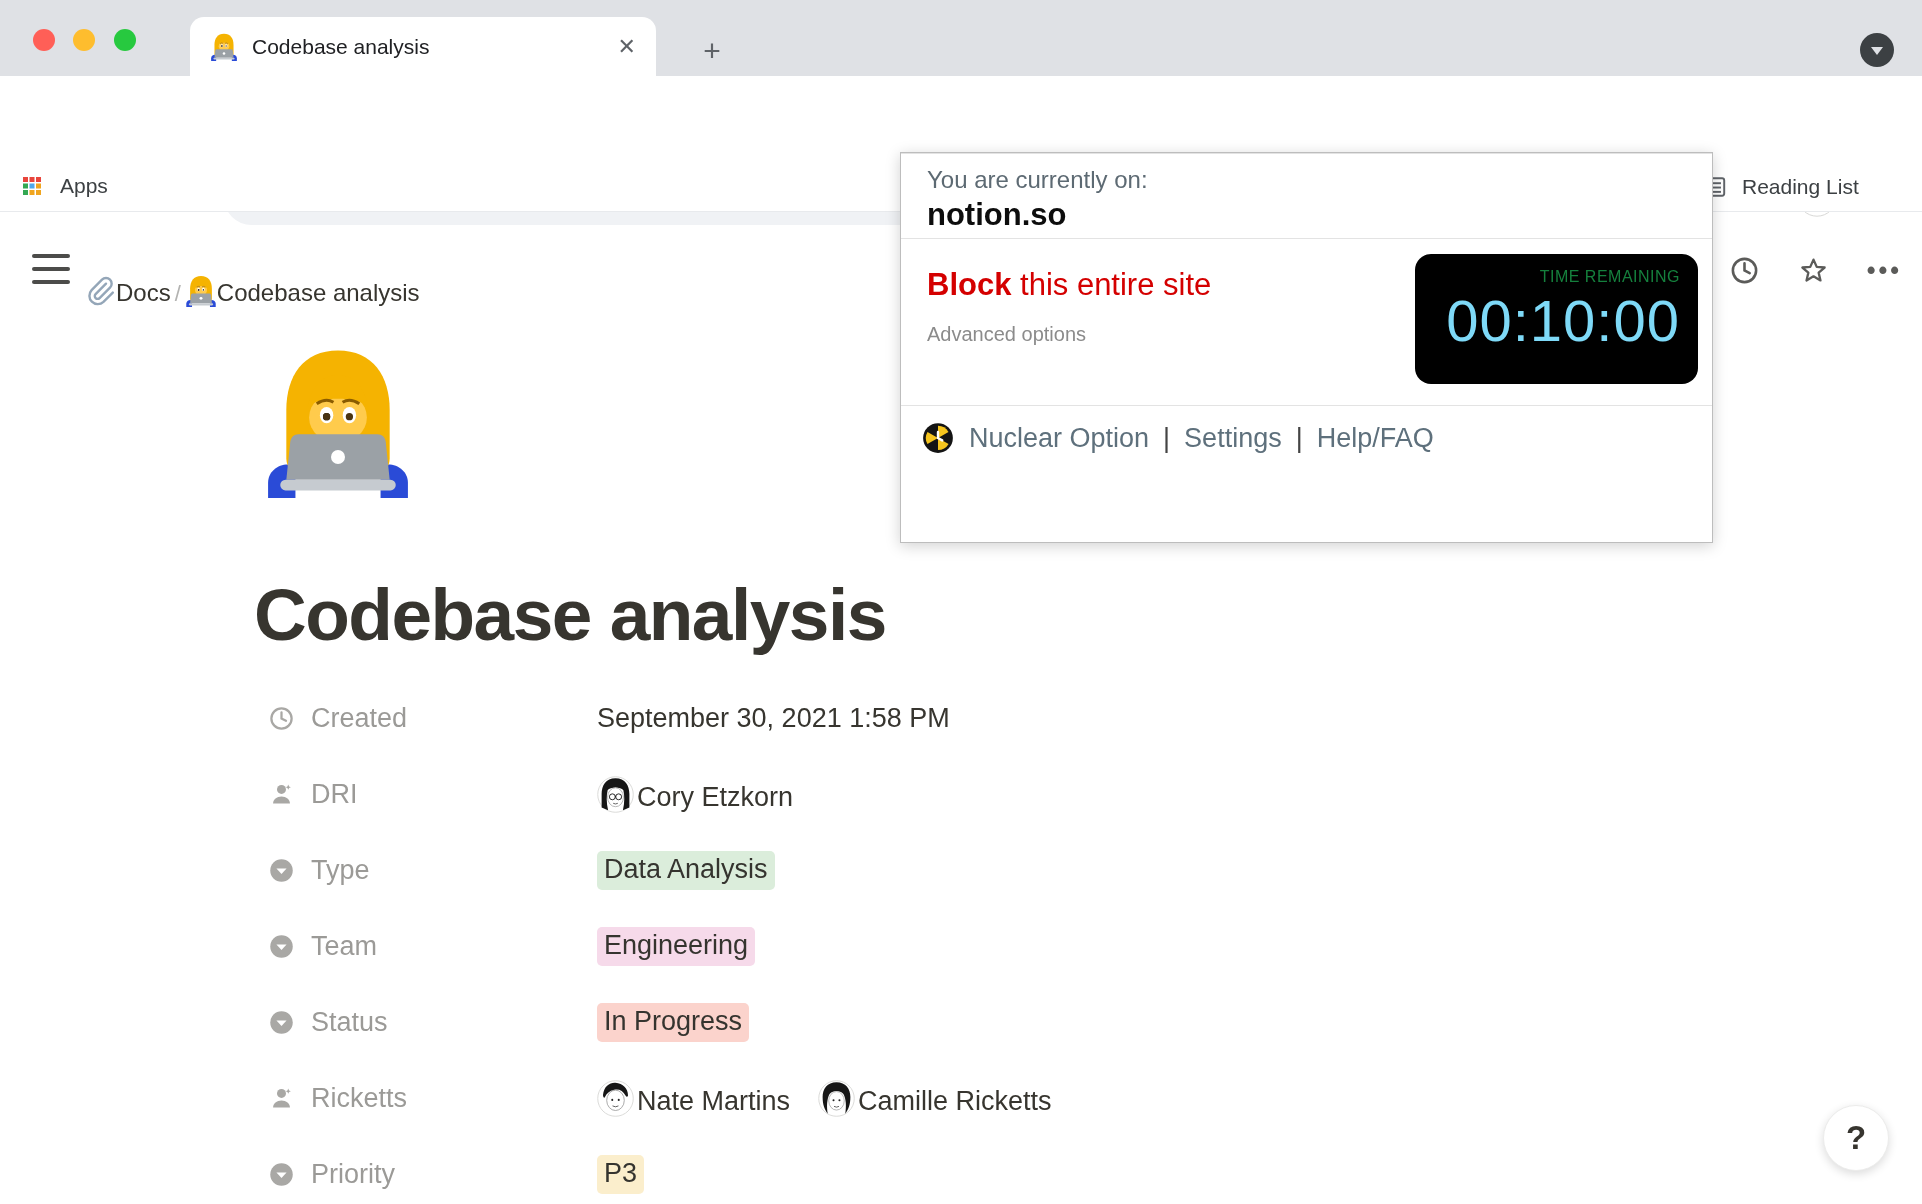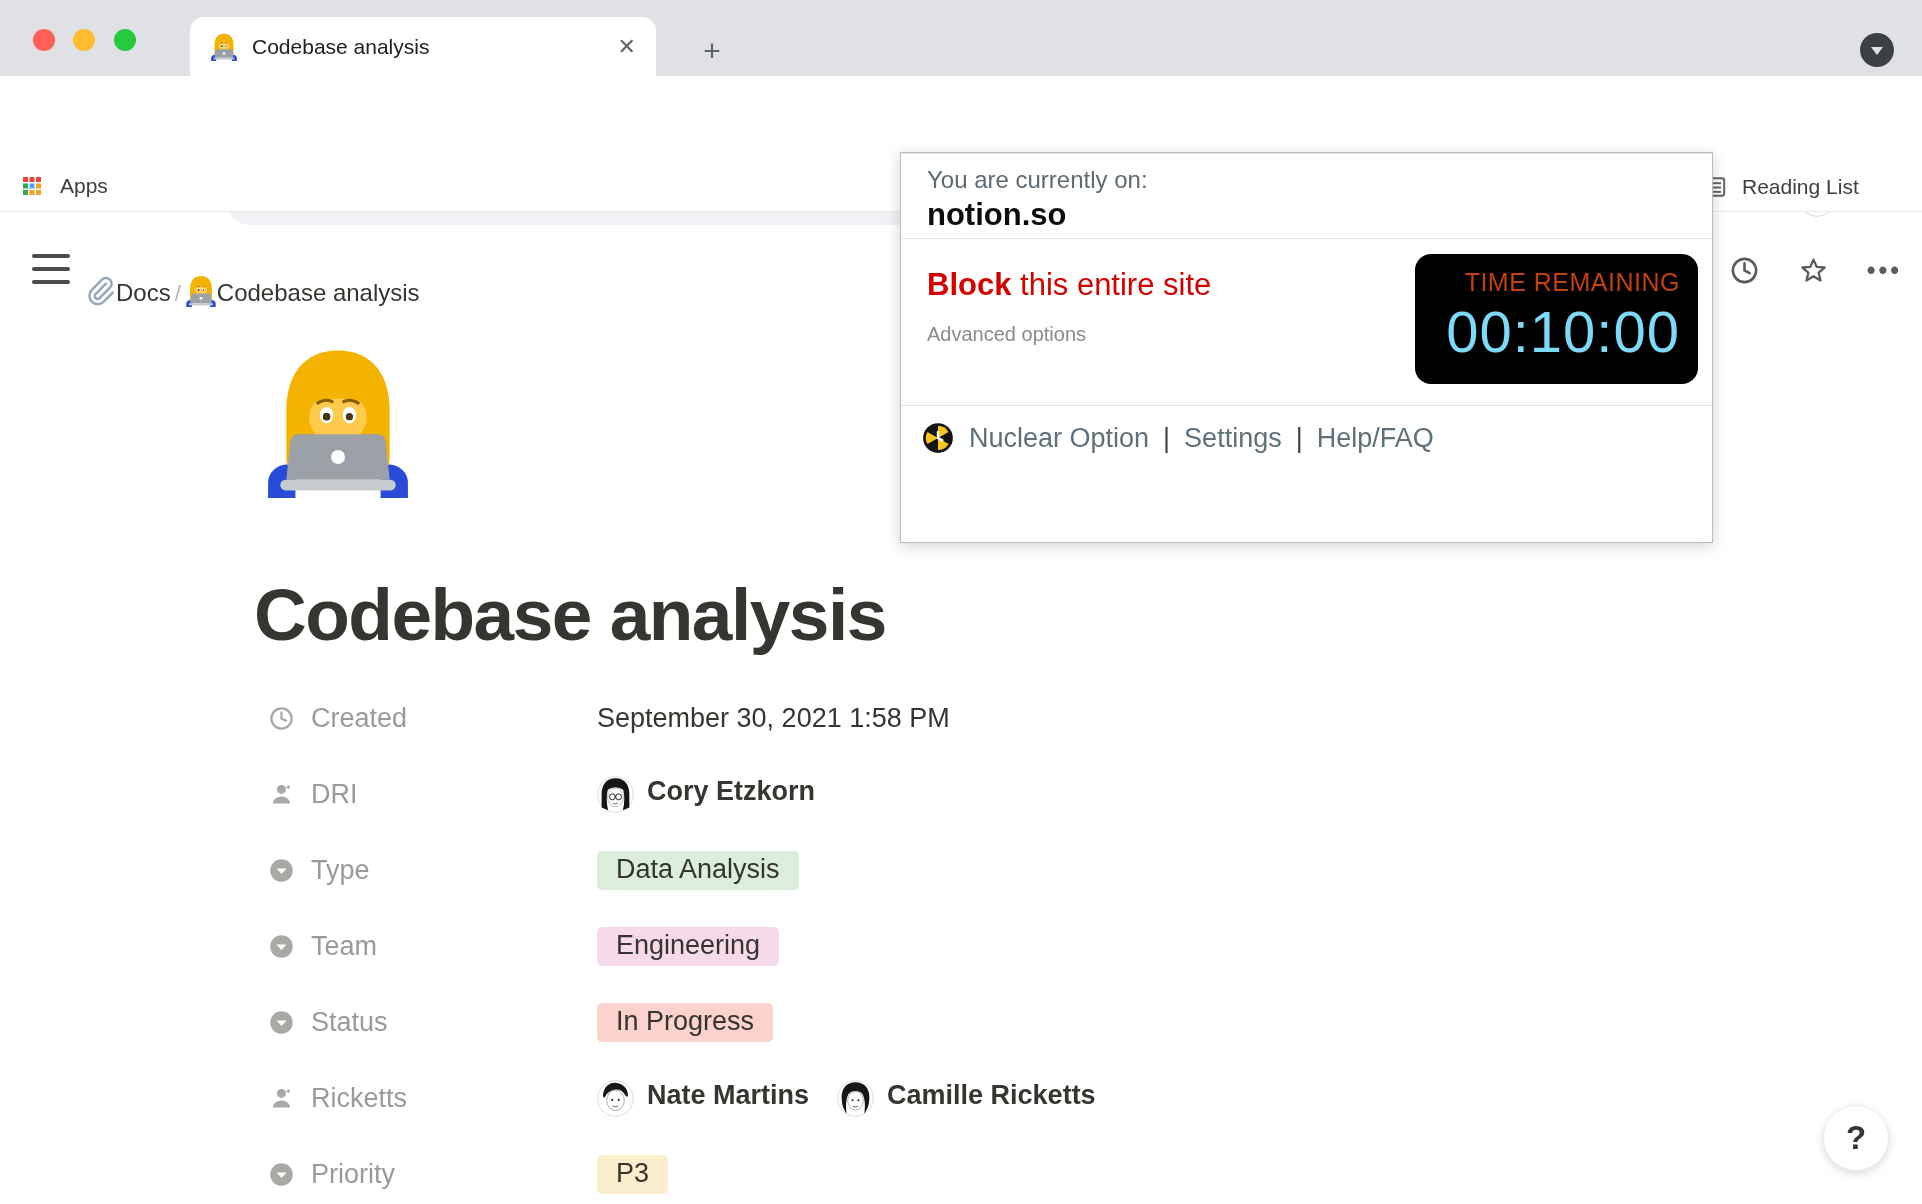--- a/index.html
+++ b/index.html
@@ -64,22 +64,22 @@
   .hero-emoji { position:absolute; left:262px; top:338px; width:152px; height:168px; }
   .page-title { position:absolute; left:254px; top:566px; width:1100px; font-size:73px; line-height:98px;
                 font-weight:bold; letter-spacing:-1.5px; color:#37352f; }
   .props { position:absolute; left:0; top:0; }
   .prow { position:absolute; left:268px; width:1300px; height:76px; display:flex; align-items:center; }
   .picon { width:27px; height:27px; color:#a9a8a5; flex:0 0 auto; }
   .picon svg { width:27px; height:27px; }
   .plabel { margin-left:16px; width:280px; font-size:27px; color:#9b9a97; }
   .pval { position:absolute; left:329px; display:flex; align-items:center; }
   .ptext { font-size:27px; color:#37352f; }
-  .tag { display:inline-block; padding:3px 19px 5px; border-radius:5px; font-size:27px; color:#35342f; }
-  .person { display:flex; align-items:flex-start; gap:13px; margin-right:28px;font-weight:bold; }
+  .tag { display:inline-block; padding:3px 7px 5px; border-radius:5px; font-size:27px; color:#35342f; }
+  .person { display:flex; align-items:flex-end; gap:3px; margin-right:28px; }
   .person svg { width:37px; height:37px; }
   .person .pname { font-size:27px; color:#37352f; }
 
   .help-fab { position:absolute; left:1823px; top:1105px; width:66px; height:66px; border-radius:50%; background:#fff;
               border:1px solid #ececeb; box-shadow:0 3px 10px rgba(0,0,0,.14); display:flex; align-items:center;
               justify-content:center; font-size:33px; font-weight:bold; color:#37352f; }
 
   
   .popup { position:absolute; left:900px; top:152px; width:813px; height:391px; background:#fff;
            border:1px solid #bdbdbd; box-shadow:0 3px 14px rgba(0,0,0,.18); z-index:60; display:flex; flex-direction:column; }
@@ -90,21 +90,21 @@
   .pop-close { margin-left:auto; font-size:23px; color:#9fa4a8; cursor:pointer; }
   .pop-site { height:84px; flex:0 0 auto; padding:12px 26px 0; }
   .pop-site-label { font-size:24px; color:#5d6a73; }
   .pop-site-name { font-size:31px; font-weight:bold; color:#0d0d0d; margin-top:3px; }
   .pop-block { height:166px; flex:0 0 auto; position:relative; padding:28px 0 0 26px; }
   .block-line { font-size:31px; }
   .block-line .b { font-weight:bold; }
   .advanced { margin-top:20px; font-size:20px; color:#8b8b8b; }
   .timerbox { position:absolute; right:14px; top:15px; width:283px; height:130px; border-radius:16px;
               text-align:right; padding:14px 18px 0 0; }
-  .timer-label { font-size:25px; color:#c2410c; letter-spacing:0.5px; }
+  .timer-label { font-size:16px; color:#15803d; letter-spacing:0.5px; }
   .timer-value { font-size:58px; line-height:70px; letter-spacing:1px; }
   .pop-footer { height:64px; flex:0 0 auto; display:flex; align-items:center; padding:0 20px; gap:14px; }
   .pop-footer svg { width:34px; height:34px; }
   .pop-link { font-size:27px; color:#5e707c; cursor:pointer; }
   .pop-sep { font-size:27px; color:#444; }
 </style>
 </head>
 <body>
 
 <svg width="0" height="0" style="position:absolute" aria-hidden="true">

